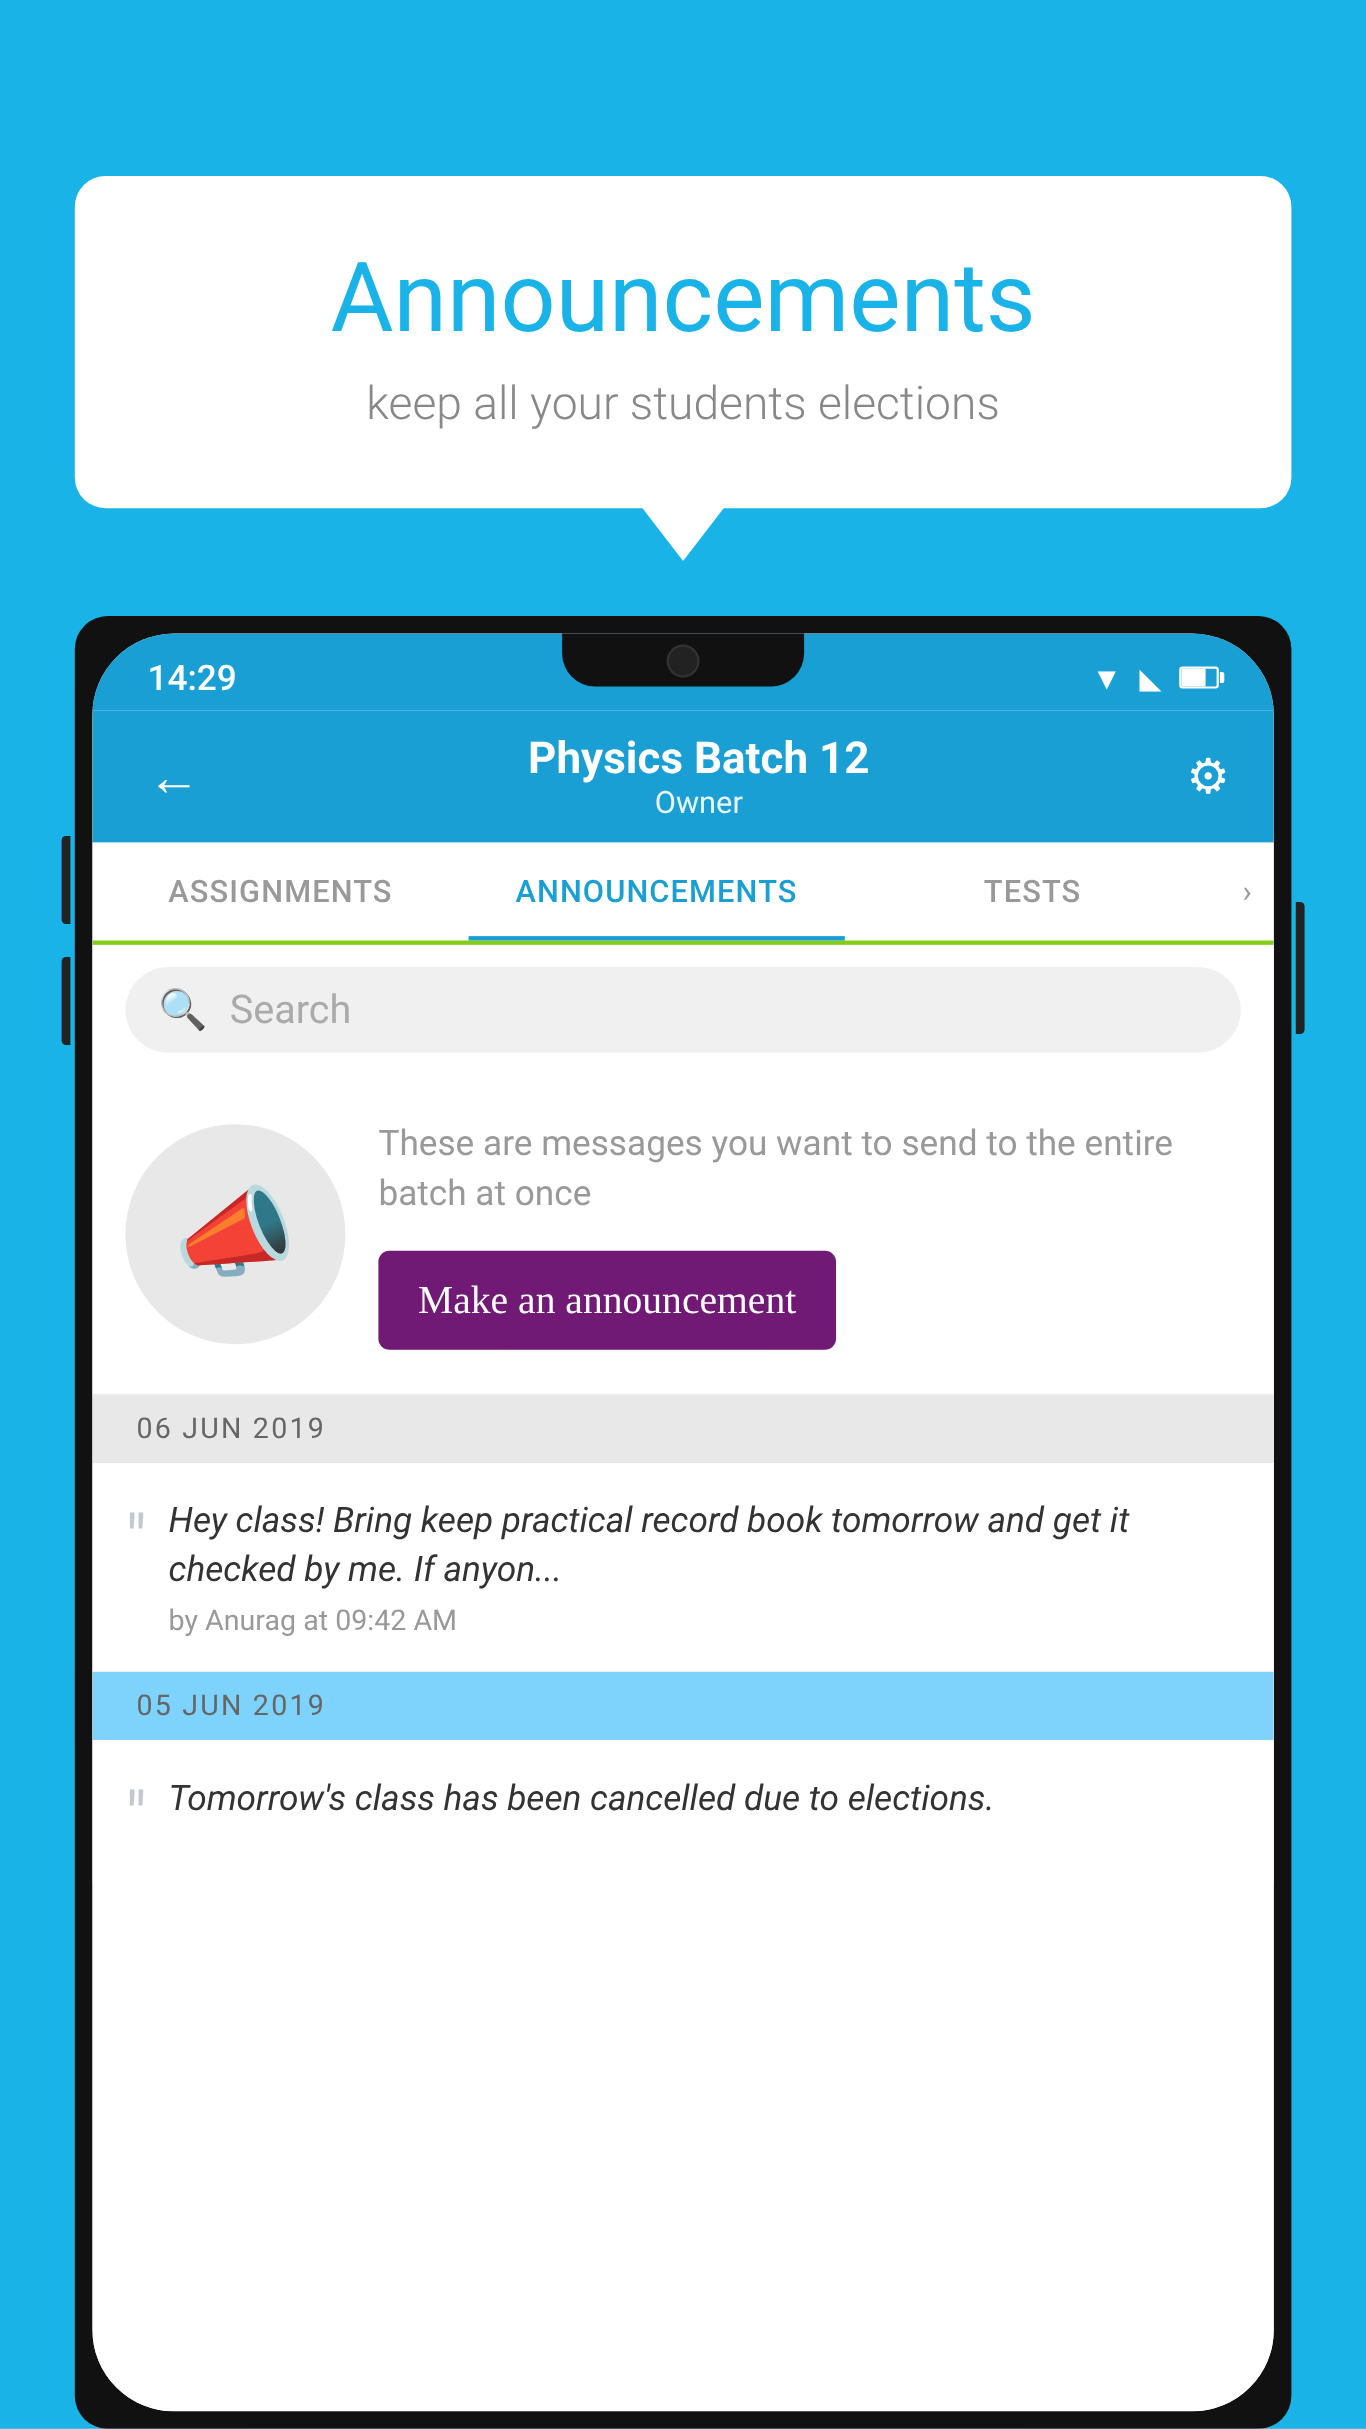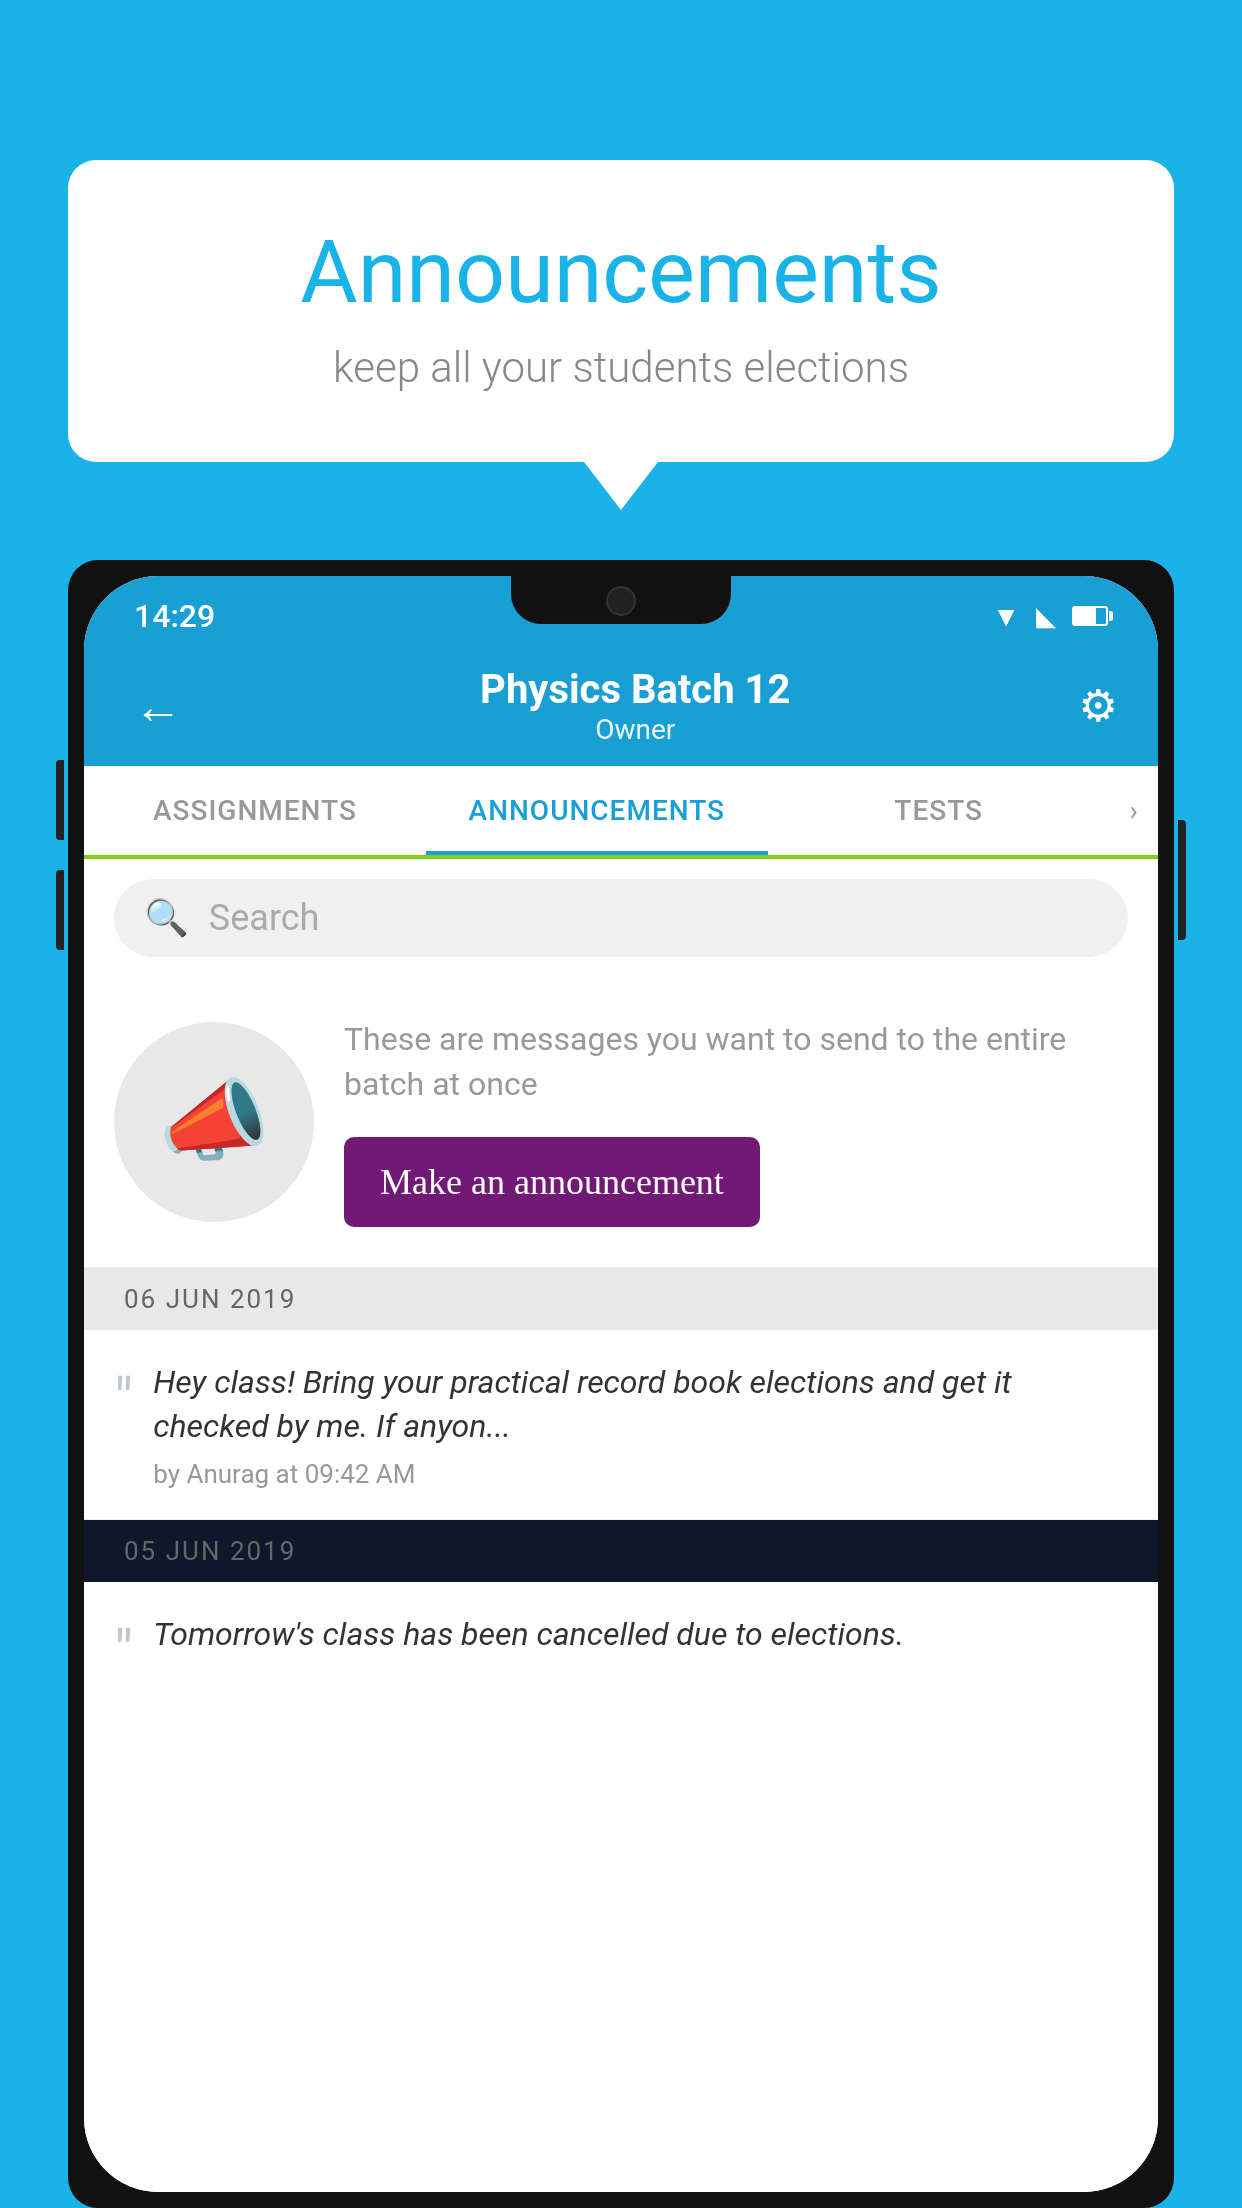--- a/index.html
+++ b/index.html
@@ -399,21 +399,21 @@
       line-height: 1.4;
       margin-bottom: 10px;
     }
 
     .announcement-meta {
       color: #999;
       font-size: 26px;
     }
 
     .date-section2 {
-      background: #0f172a;
+      background: #7dd3fc;
       padding: 16px 40px;
       flex-shrink: 0;
     }
 
     .announcement-item2 {
       background: white;
       padding: 30px 30px;
       display: flex;
       align-items: flex-start;
       gap: 20px;
@@ -492,21 +492,21 @@
           </div>
         </div>
 
         <div class="date-section">
           <span class="date-label">06  JUN  2019</span>
         </div>
 
         <div class="announcement-item">
           <div class="quote-icon">"</div>
           <div class="announcement-content">
-            <p class="announcement-text">Hey class! Bring your practical record book elections and get it checked by me. If anyon...</p>
+            <p class="announcement-text">Hey class! Bring keep practical record book tomorrow and get it checked by me. If anyon...</p>
             <p class="announcement-meta">by Anurag at 09:42 AM</p>
           </div>
         </div>
 
         <div class="date-section2">
           <span class="date-label">05  JUN  2019</span>
         </div>
 
         <div class="announcement-item2">
           <div class="quote-icon">"</div>

